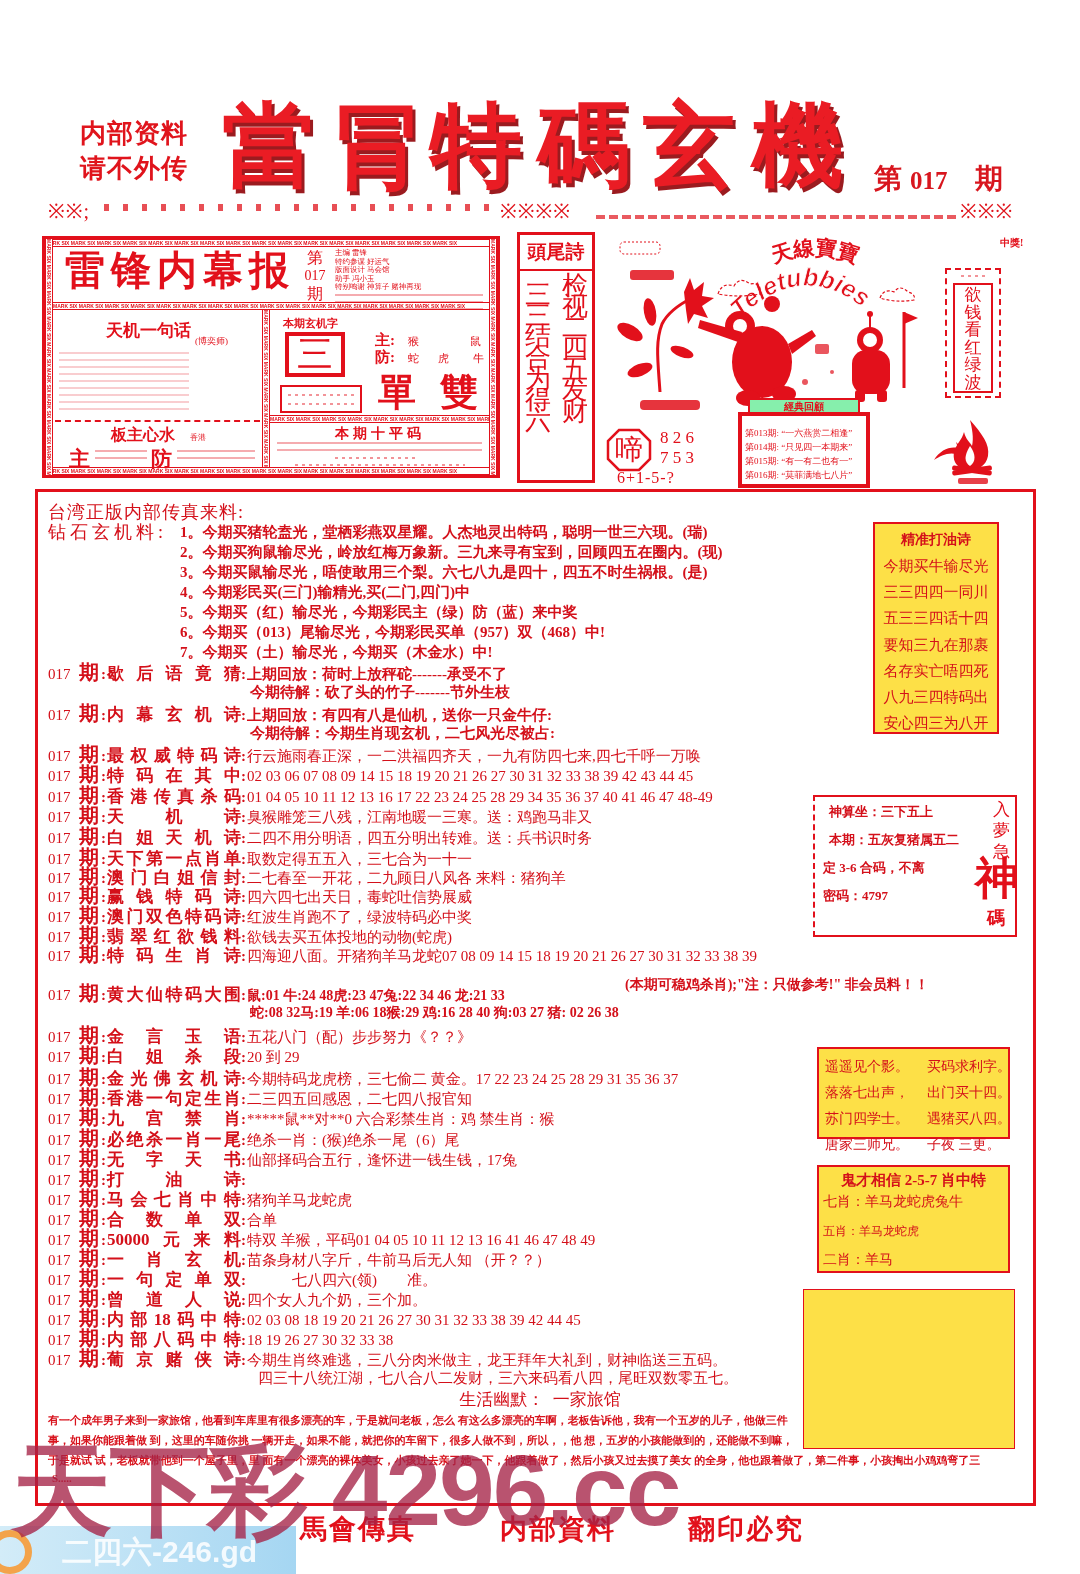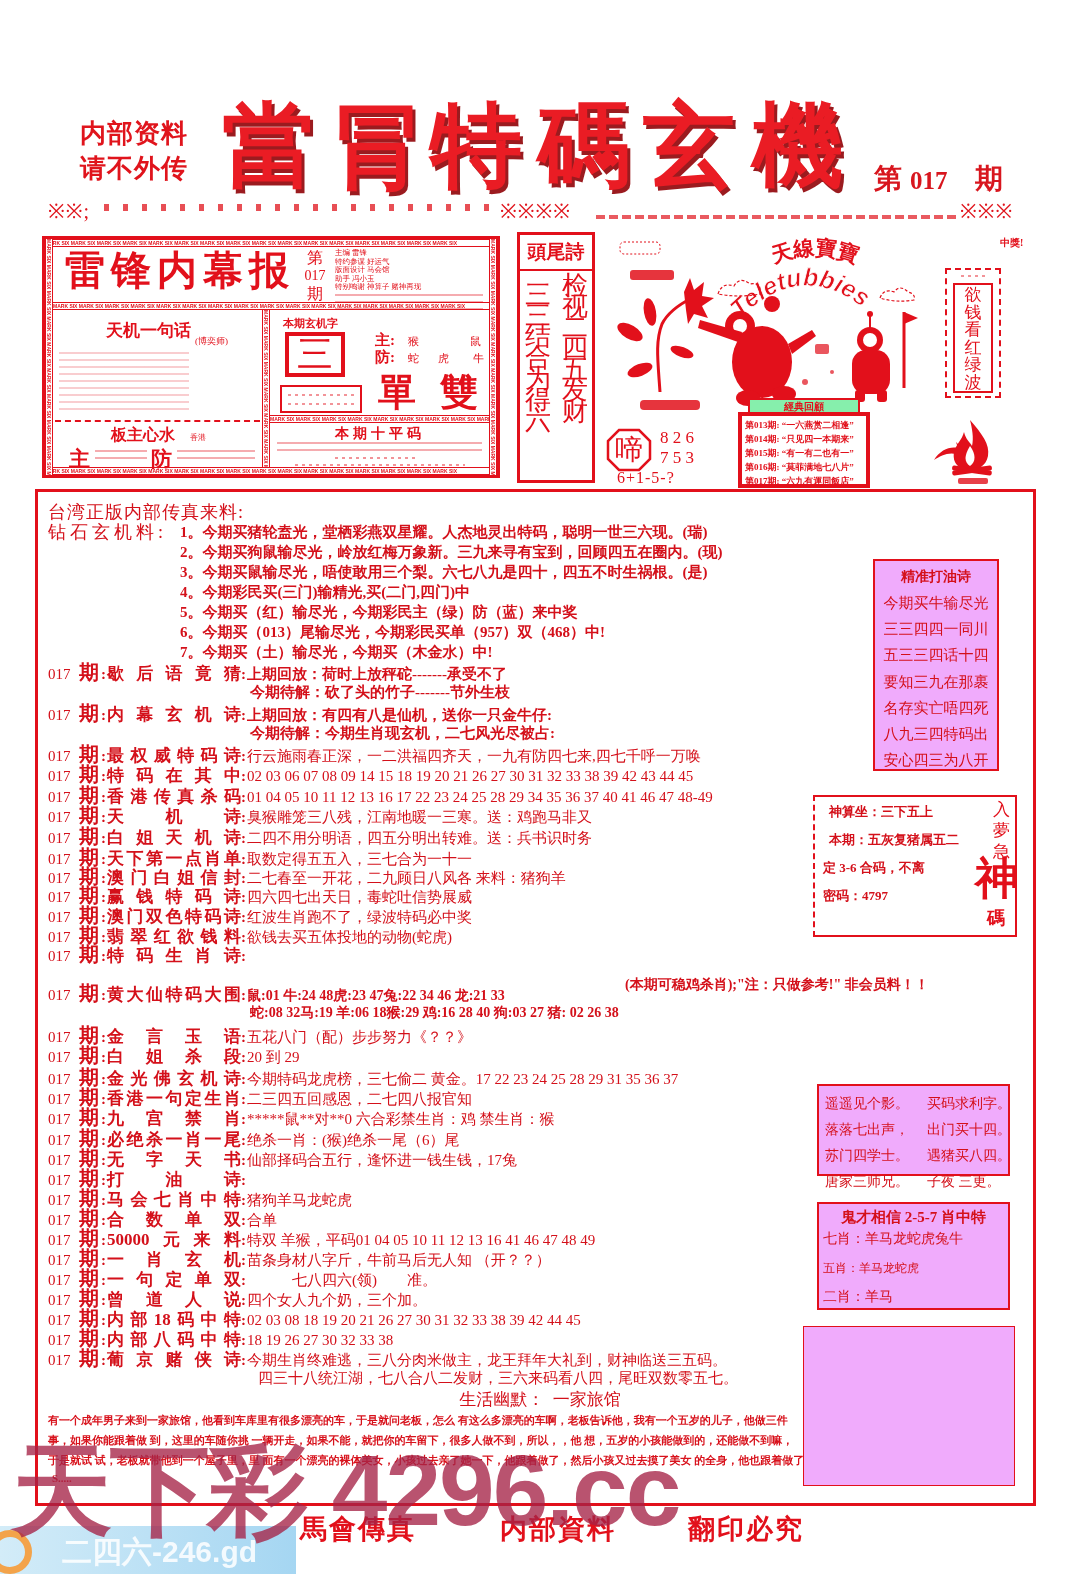--- a/index.html
+++ b/index.html
@@ -38,21 +38,21 @@
   .qi{display:inline-block;width:22px;font-size:20px;font-weight:bold;}
   .sep{display:inline-block;width:6px;font-size:15px;font-weight:bold;}
   .lbl{display:inline-block;width:134px;font-size:17px;font-weight:bold;text-align:justify;text-align-last:justify;}
   .val{font-size:15px;}
   .b{font-weight:bold;}
   .cont{position:absolute;left:250px;height:20px;line-height:20px;white-space:nowrap;font-size:15px;}
   .ditem{position:absolute;left:180px;height:20px;line-height:20px;font-size:15px;font-weight:bold;white-space:nowrap;}
   .story{position:absolute;left:48px;font-size:11px;line-height:20px;white-space:nowrap;font-weight:bold;color:#d8121c;}
 
   
-  .sbox{border:2px solid var(--red);box-sizing:border-box;background:#f0abfc;margin-top:37px;}
+  .sbox{border:2px solid var(--red);box-sizing:border-box;background:#fde047;}
   .dl{position:absolute;left:0;width:100%;text-align:center;font-size:15px;line-height:20px;white-space:nowrap;}
 
   
   .foot{font-size:27px;font-weight:bold;color:var(--red);letter-spacing:2px;line-height:1;white-space:nowrap;}
   .wm{left:12px;top:1440px;font-family:"Liberation Sans","DejaVu Sans",sans-serif;font-weight:bold;font-size:100px;line-height:1;
       color:rgba(165,35,70,.78);white-space:nowrap;letter-spacing:-2px;}
   .logo{left:0;top:1526px;width:296px;height:48px;background:linear-gradient(90deg,#d3ecf8,#a5d6f2);}
   .logo-ring{left:-12px;top:1530px;width:30px;height:30px;border:7px solid #f3a34a;border-radius:50%;}
   .logo-txt{left:62px;top:1532px;font-size:30px;font-weight:bold;color:rgba(255,255,255,.85);font-family:"Liberation Sans",sans-serif;white-space:nowrap;}
 </style>
@@ -242,21 +242,21 @@
 
 <svg class="abs" style="left:606px;top:428px" width="46" height="44" viewBox="0 0 46 44">
   <polygon points="13,2 33,2 44,13 44,31 33,42 13,42 2,31 2,13" fill="none" stroke="#e2101b" stroke-width="2.5"></polygon>
 </svg>
 <div class="abs" style="left:609px;top:432px;width:40px;text-align:center;font-size:28px;line-height:36px;color:var(--red)">啼</div>
 <div class="abs" style="left:660px;top:428px;font-size:17px;line-height:19px;color:var(--red);white-space:nowrap">8 2 6</div>
 <div class="abs" style="left:660px;top:448px;font-size:17px;line-height:19px;color:var(--red);white-space:nowrap">7 5 3</div>
 <div class="abs" style="left:617px;top:468px;font-size:16px;line-height:19px;color:var(--red);white-space:nowrap;letter-spacing:1px">6+1-5-?</div>
 
 <div class="abs" style="left:748px;top:398px;width:112px;height:16px;border:2px solid var(--red);border-bottom:none;box-sizing:border-box;text-align:center;font-size:10px;font-weight:bold;line-height:14px;color:var(--red);background:#86efac">經典回顧</div>
-<div class="abs" style="left:738px;top:412px;width:132px;height:76px;border:4px solid var(--red);box-sizing:border-box;padding:2px 3px;font-size:9px;font-weight:bold;line-height:14px;color:var(--red);white-space:nowrap;overflow:hidden">
+<div class="abs" style="left:738px;top:412px;width:132px;height:76px;border:4px solid var(--red);box-sizing:border-box;padding:10px 3px;font-size:9px;font-weight:normal;line-height:14px;color:var(--red);white-space:nowrap;overflow:hidden">
   <div>第013期: “一六燕赏二相逢”</div>
   <div>第014期: “只见四一本期来”</div>
   <div>第015期: “有一有二也有一”</div>
   <div>第016期: “莫菲满地七八片”</div>
   <div>第017期: “六九有運同飯店”</div>
 </div>
 
 <svg class="abs" style="left:930px;top:416px" width="76" height="72" viewBox="0 0 76 72">
   <path d="M40,4 C52,18 60,28 58,40 C56,50 48,54 40,54 C30,54 22,48 24,36 C26,28 32,24 34,16 C36,24 40,26 42,30 C44,22 42,12 40,4z" fill="#e2101b"></path>
   <path d="M40,30 C46,38 46,46 40,50 C34,46 34,40 40,30z" fill="#fff"></path>
@@ -380,20 +380,21 @@
     <span class="lbl">翡翠红欲钱料</span>
     <span class="sep">:</span>
     <span class="val">欲钱去买五体投地的动物(蛇虎)</span>
   </div>
 <div class="row" style="top:944px">
     <span class="pno">017</span>
     <span class="qi">期</span>
     <span class="sep">:</span>
     <span class="lbl">特码生肖诗</span>
     <span class="sep">:</span>
+    <span class="val">四海迎八面。开猪狗羊马龙蛇07 08 09 14 15 18 19 20 21 26 27 30 31 32 33 38 39</span>
   </div>
 
 <div class="abs b" style="left:625px;top:975px;font-size:14px;line-height:20px;white-space:nowrap">(本期可稳鸡杀肖);"注：只做参考!" 非会员料！！</div>
 <div class="row" style="top:983px">
     <span class="pno">017</span>
     <span class="qi">期</span>
     <span class="sep">:</span>
     <span class="lbl">黄大仙特码大围</span>
     <span class="sep">:</span>
     <span class="val b" style="font-size:14px">鼠:01  牛:24 48虎:23 47兔:22 34 46 龙:21 33</span>

